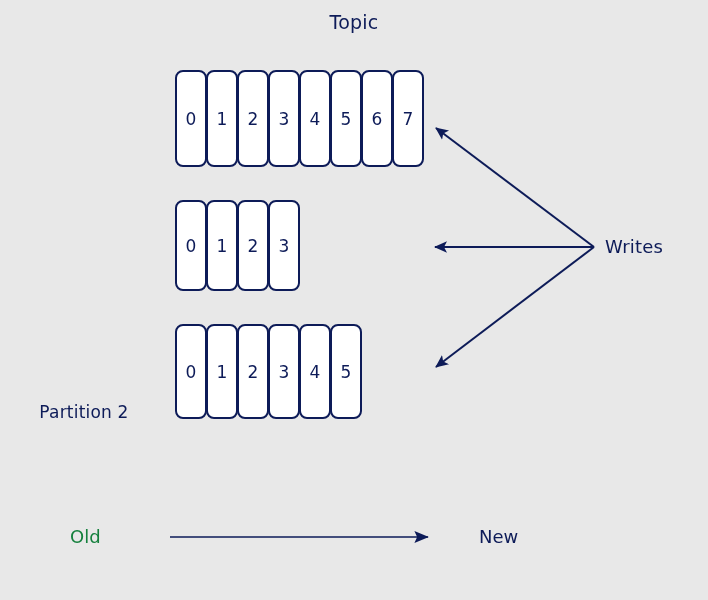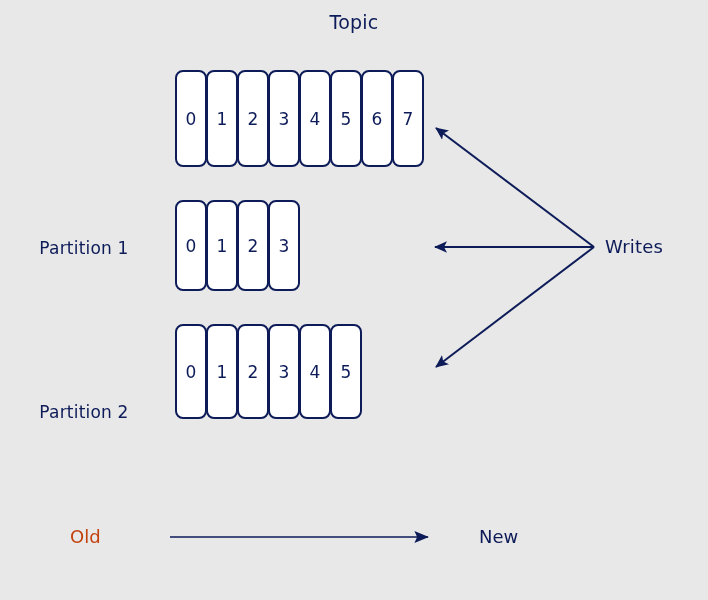--- a/index.html
+++ b/index.html
@@ -75,21 +75,21 @@
     top: 236px;
     font-size: 18px;
     color: #0d1b58;
     letter-spacing: 0.2px;
   }
   .old-label {
     position: absolute;
     left: 70px;
     top: 526px;
     font-size: 18px;
-    color: #c2410c;
+    color: #15803d;
   }
   .new-label {
     position: absolute;
     left: 479px;
     top: 526px;
     font-size: 18px;
     color: #0d1b58;
     text-align: center;
   }
   svg.overlay {
@@ -101,21 +101,20 @@
     pointer-events: none;
   }
 </style>
 </head>
 <body>
 
 <div id="canvas">
 
   <div class="topic-title">Topic</div>
 
-  <div class="partition-label p1-label">Partition 1</div>
   <div class="partition-label p2-label">Partition 2</div>
 
   <div class="partition-row row-p0">
     <div class="cell">0</div>
     <div class="cell">1</div>
     <div class="cell">2</div>
     <div class="cell">3</div>
     <div class="cell">4</div>
     <div class="cell">5</div>
     <div class="cell">6</div>

